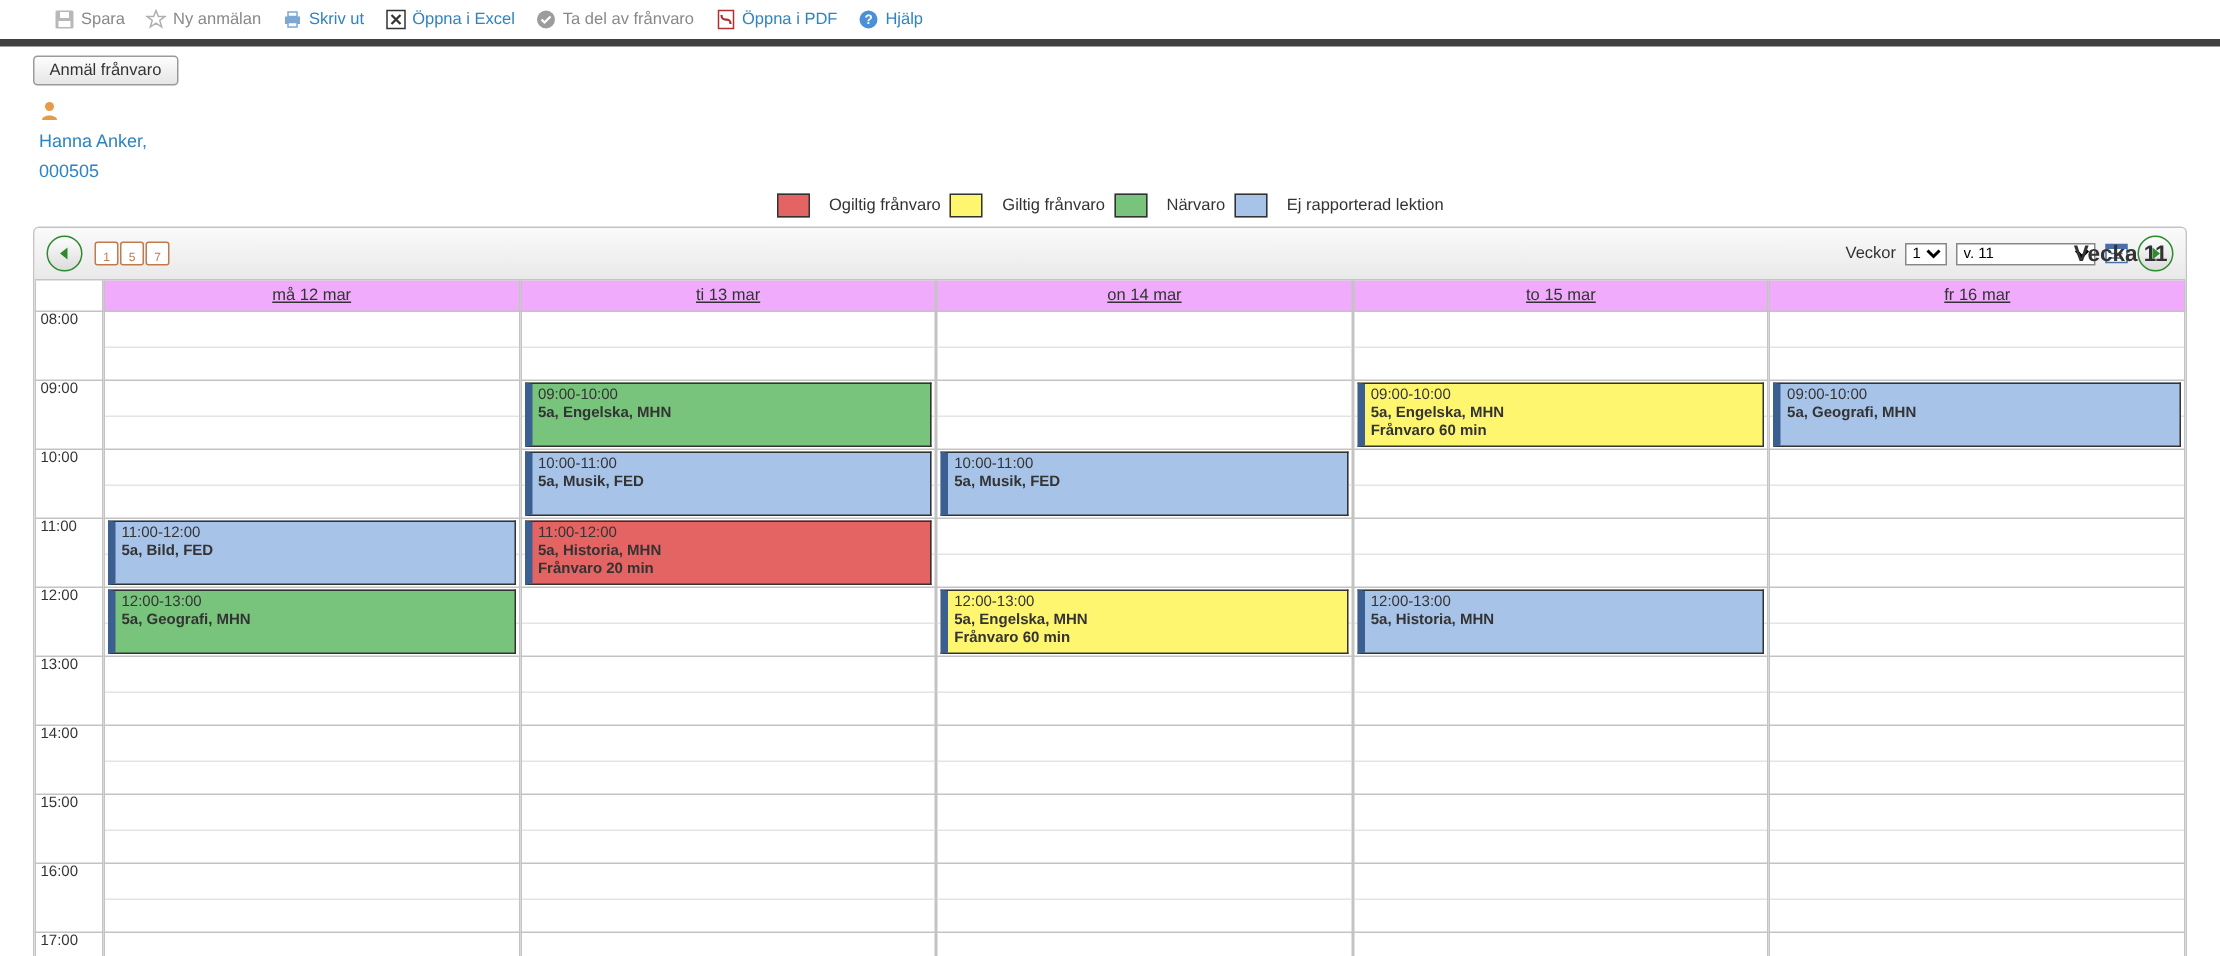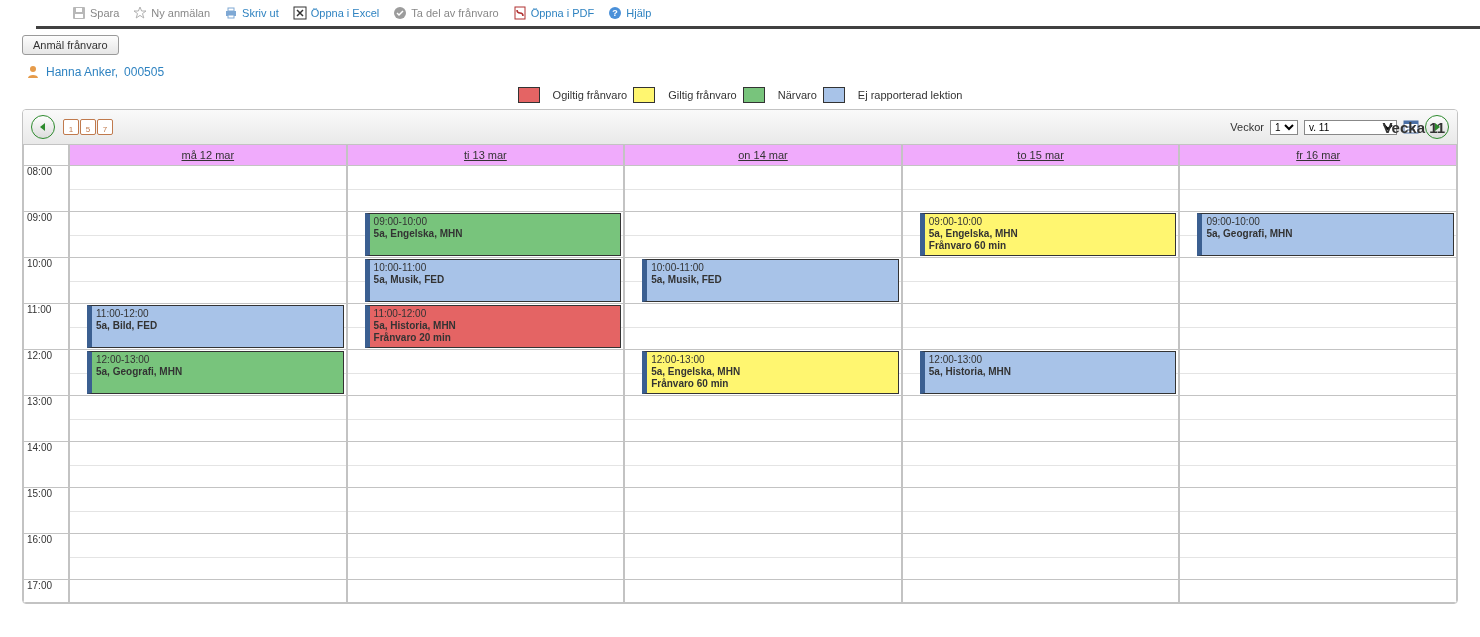--- a/index.html
+++ b/index.html
@@ -1,22 +1,22 @@
 <!DOCTYPE html>
 <html><head>
 <meta charset="utf-8">
 <style>
   html,body{margin:0;padding:0;font-family:Tahoma,Verdana,Arial,sans-serif;font-size:11px;color:#333;background:#fff;}
-  .toolbar{display:flex;align-items:center;gap:14px;padding:6px 16px 6px 36px;border-bottom:3px solid #404040;margin-left:36px;}
+  .toolbar{display:flex;align-items:center;gap:14px;padding:6px 16px 6px 36px;border-bottom:5px solid #404040;}
   .toolbar .item{display:flex;align-items:center;gap:4px;color:#888;font-size:11px;white-space:nowrap;}
   .toolbar .item.active{color:#2f83c1;cursor:pointer;}
   .toolbar .icon{width:14px;height:14px;display:inline-flex;align-items:center;justify-content:center;}
   .btn-row{padding:6px 22px;}
   .btn{border:1px solid #9a9a9a;background:linear-gradient(#fdfdfd,#e6e6e6);border-radius:3px;padding:3px 10px;font-size:11px;color:#333;cursor:pointer;}
-  .user-row{display:flex;gap:6px;padding:4px 26px;color:#2f83c1;font-size:12px;}
+  .user-row{display:flex;gap:6px;padding:4px 26px;color:#2f83c1;font-size:12px;flex-direction:column;}
   .legend-row{display:flex;justify-content:center;gap:6px;padding:4px 0 6px;font-size:11px;}
   .legend-item{display:flex;align-items:center;gap:13px;}
   .swatch{width:20px;height:14px;border:1px solid #333;}
   .sw-red{background:#e46464;} .sw-yellow{background:#fff670;} .sw-green{background:#78c47c;} .sw-blue{background:#a8c3e8;}
   .cal-wrap{margin:0 22px 18px;border:1px solid #c3c3c3;border-radius:4px;overflow:hidden;}
   .cal-top{display:flex;align-items:center;justify-content:space-between;background:linear-gradient(#fafafa,#e9e9e9);border-bottom:1px solid #c3c3c3;padding:3px 8px;height:28px;}
   .cal-top-left{display:flex;align-items:center;gap:8px;}
   .cal-top-right{display:flex;align-items:center;gap:6px;font-size:11px;}
   .cal-title{font-size:15px;color:#333;position:absolute;left:0;right:12px;text-align:right;pointer-events:none;font-weight:bold;}
   .cal-top{position:relative;}
@@ -27,21 +27,21 @@
   select{font-size:10px;border:1px solid #888;background:#fff;}
   .picker{width:16px;height:16px;display:inline-flex;align-items:center;justify-content:center;}
 
   .grid{display:grid;grid-template-columns:46px repeat(5,1fr);}
   .day-head{border:1px solid #c3c3c3;border-top:none;text-align:center;font-size:11px;text-decoration:underline;padding:4px 0;background:#f0abfc;}
   .time-col-head{border:1px solid #c3c3c3;border-top:none;background:#fff;}
   .time-cell{border:1px solid #c3c3c3;border-top:none;font-size:10px;padding-left:3px;height:45px;background:#fff;}
   .day-cell{border:1px solid #c3c3c3;border-top:none;position:relative;background:#fff;}
   .half-line{position:absolute;left:0;right:0;top:50%;border-top:1px solid #e4e4e4;}
 
-  .event{position:absolute;left:2px;right:2px;top:1px;bottom:1px;border:1px solid #333;border-left:5px solid #3b5f91;box-sizing:border-box;padding:2px 4px;font-size:10px;line-height:12px;overflow:hidden;cursor:pointer;margin-left:15px;}
+  .event{position:absolute;left:2px;right:2px;top:1px;bottom:1px;border:1px solid #333;border-left:5px solid #3b5f91;box-sizing:border-box;padding:2px 4px;font-size:10px;line-height:12px;overflow:hidden;cursor:pointer;}
   .event .etime{font-weight:normal;}
   .event .eline{font-weight:bold;}
   .ev-green{background:#78c47c;} .ev-red{background:#e46464;} .ev-yellow{background:#fff670;} .ev-blue{background:#a8c3e8;}
 
   
   svg{display:block;}
 </style>
 </head>
 <body>
 

